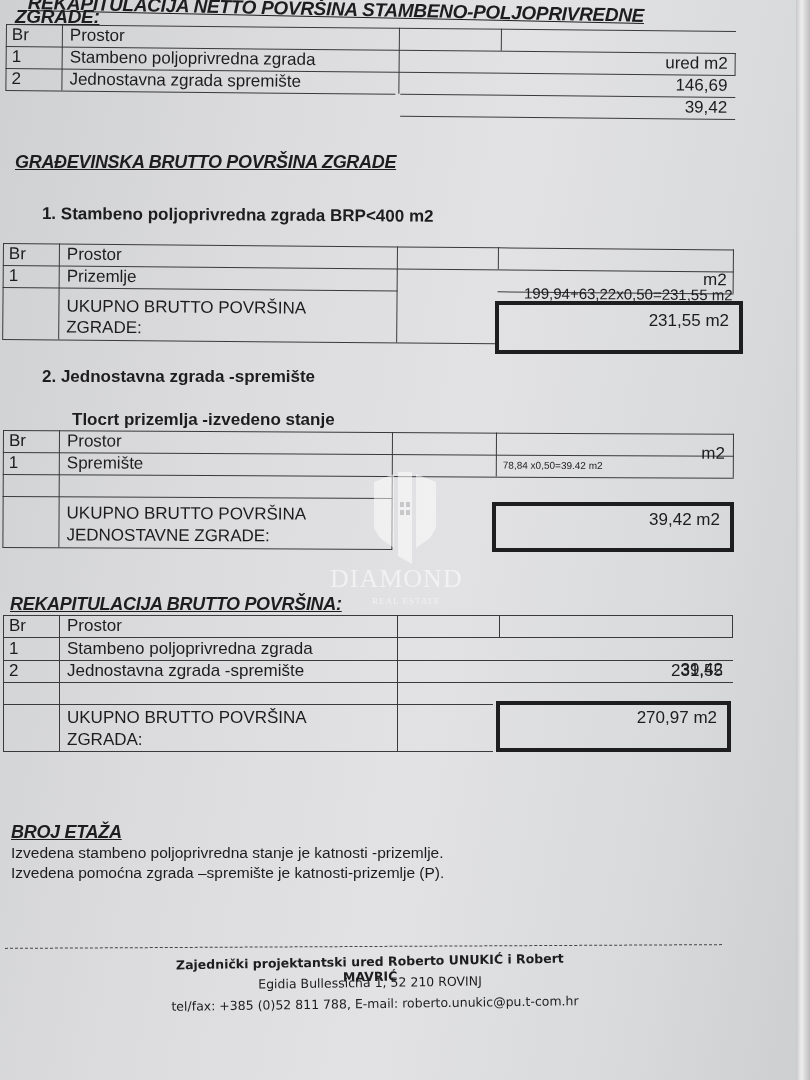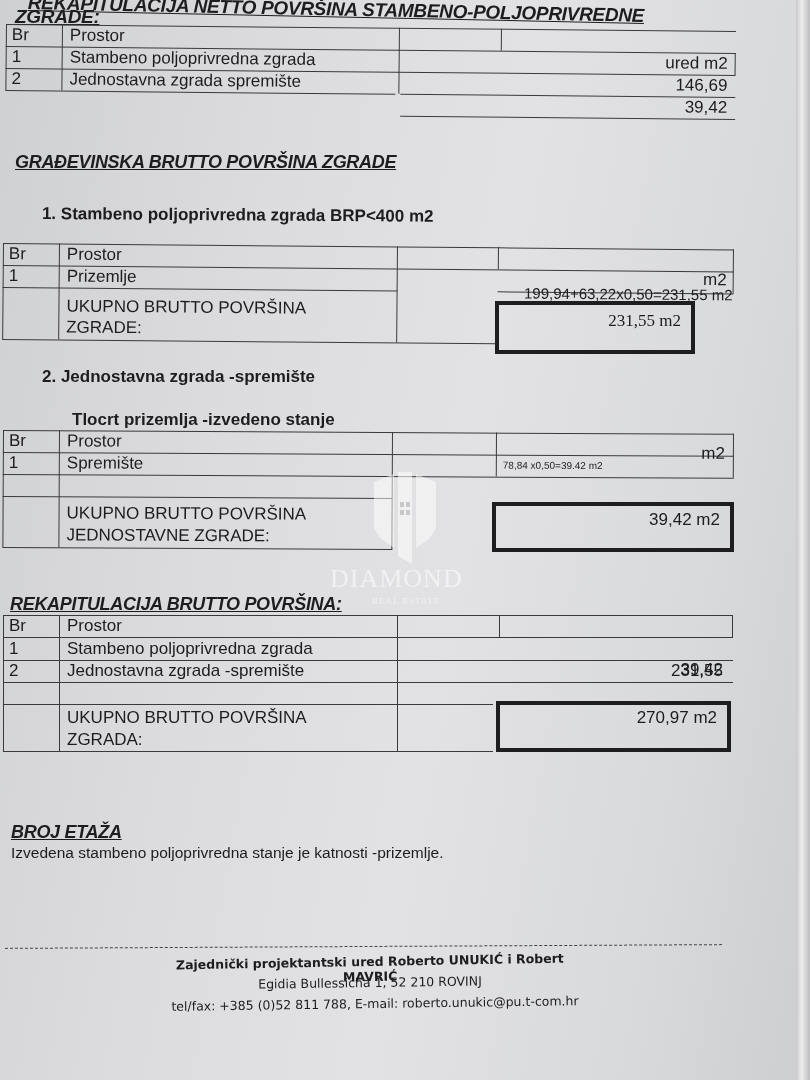--- a/index.html
+++ b/index.html
@@ -82,21 +82,21 @@
 
     <div class="abs cell-text" style="left:6px; top:23px;">1</div>
     <div class="abs cell-text" style="left:64px; top:23px;">Prizemlje</div>
     <div class="abs cell-text r" style="right:2px; top:37px; font-size:15px;">199,94+63,22x0,50=231,55 m2</div>
 
     <div class="abs cell-text" style="left:64px; top:52px; line-height:21px;">
       <div>UKUPNO BRUTTO POVRŠINA</div>
       <div>ZGRADE:</div>
     </div>
   </div>
-  <div class="thick" style="left:495px; top:301px; width:200px; height:53px;font-family:Liberation Serif, serif;">
+  <div class="thick" style="left:495px; top:301px; width:248px; height:53px;">
     <div class="abs cell-text r" style="right:10px; top:6px;">231,55 m2</div>
   </div>
 
   <div class="abs num-heading" style="left:42px; top:367px;">2.  Jednostavna zgrada -spremište</div>
   <div class="abs num-heading" style="left:72px; top:410px;">Tlocrt prizemlja -izvedeno stanje</div>
 
   <div style="position:absolute; left:3px; top:430px; width:732px; height:120px; transform:rotate(0.3deg); transform-origin:left top;">
     <div class="line" style="left:0; top:0; width:731px; height:1px;"></div>
     <div class="line" style="left:0; top:22px; width:731px; height:1px;"></div>
     <div class="line" style="left:0; top:44px; width:731px; height:1px;"></div>
@@ -174,20 +174,21 @@
   </div>
   <div class="thick" style="left:496px; top:701px; width:235px; height:51px;">
     <div class="abs cell-text r" style="right:10px; top:3px;">270,97 m2</div>
   </div>
 </div>
 
 <div>
   <div class="abs h-under" style="left:11px; top:822px; font-size:18px;">BROJ ETAŽA</div>
   <div class="abs" style="left:11px; top:843px; font-size:15.5px; line-height:20px;">
     <div>Izvedena stambeno poljoprivredna stanje je katnosti -prizemlje.</div>
+    <div>Izvedena pomoćna zgrada –spremište je katnosti-prizemlje (P).</div>
   </div>
 </div>
 
 <div class="footer-line"></div>
 <div>
   <div class="footer" style="left:150px; top:954px; width:440px; font-weight:bold; transform:rotate(-1deg);">Zajednički projektantski ured Roberto UNUKIĆ i Robert MAVRIĆ</div>
   <div class="footer" style="left:150px; top:975px; width:440px; transform:rotate(-0.8deg);">Egidia Bullessicha 1, 52 210 ROVINJ</div>
   <div class="footer" style="left:140px; top:996px; width:470px; transform:rotate(-0.8deg);">tel/fax: +385 (0)52 811 788, E-mail: roberto.unukic@pu.t-com.hr</div>
 </div>
 

